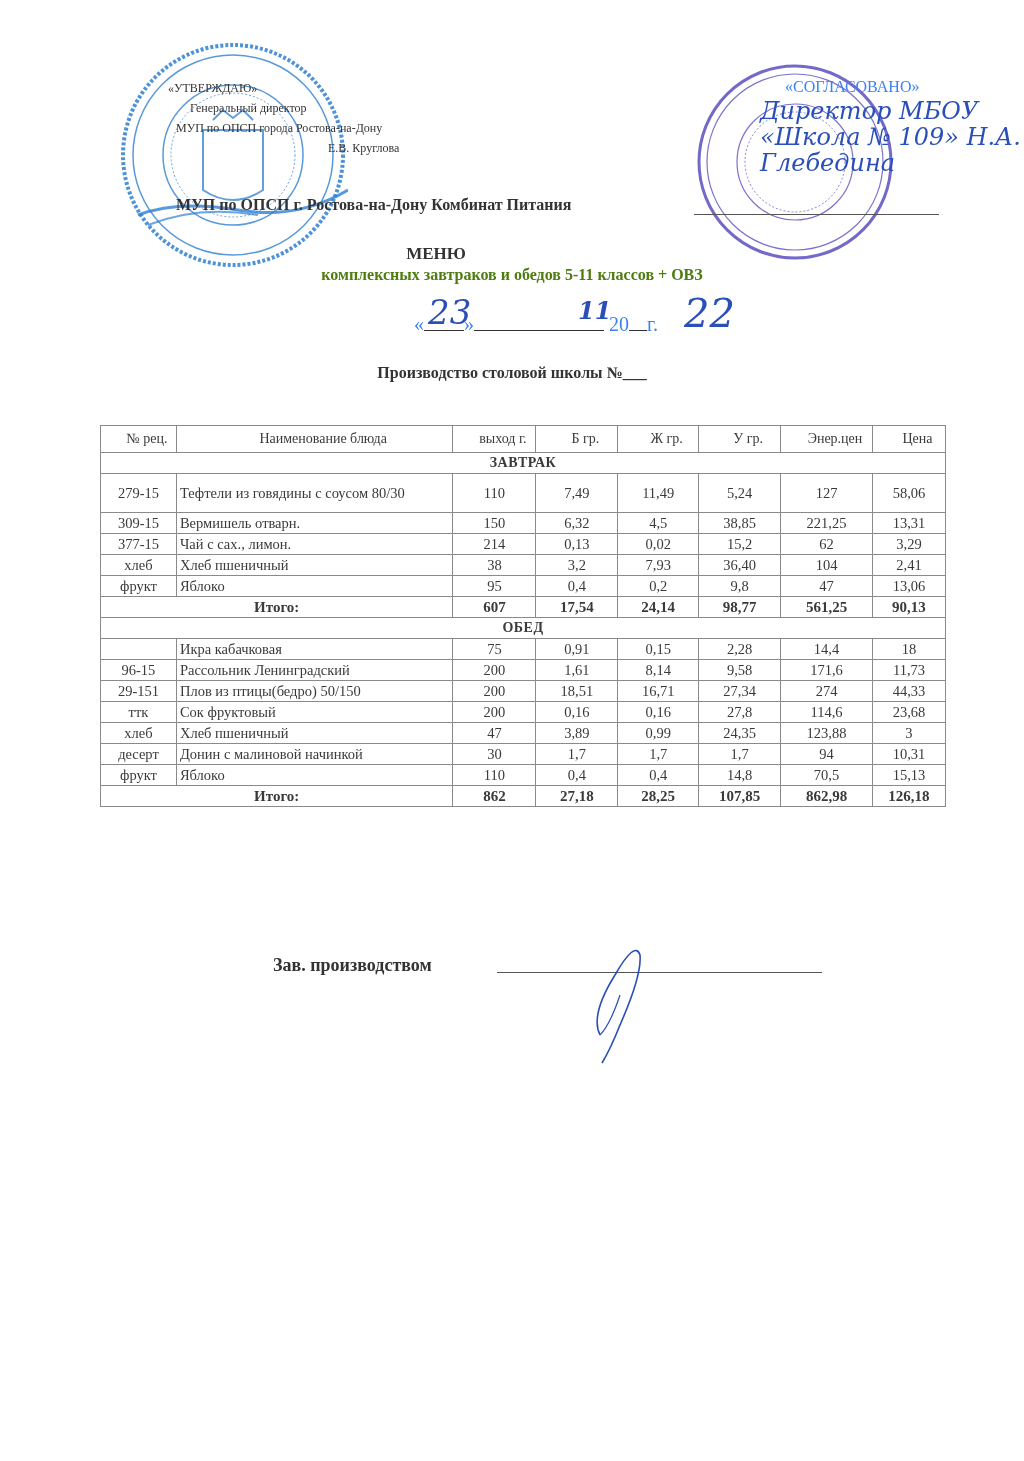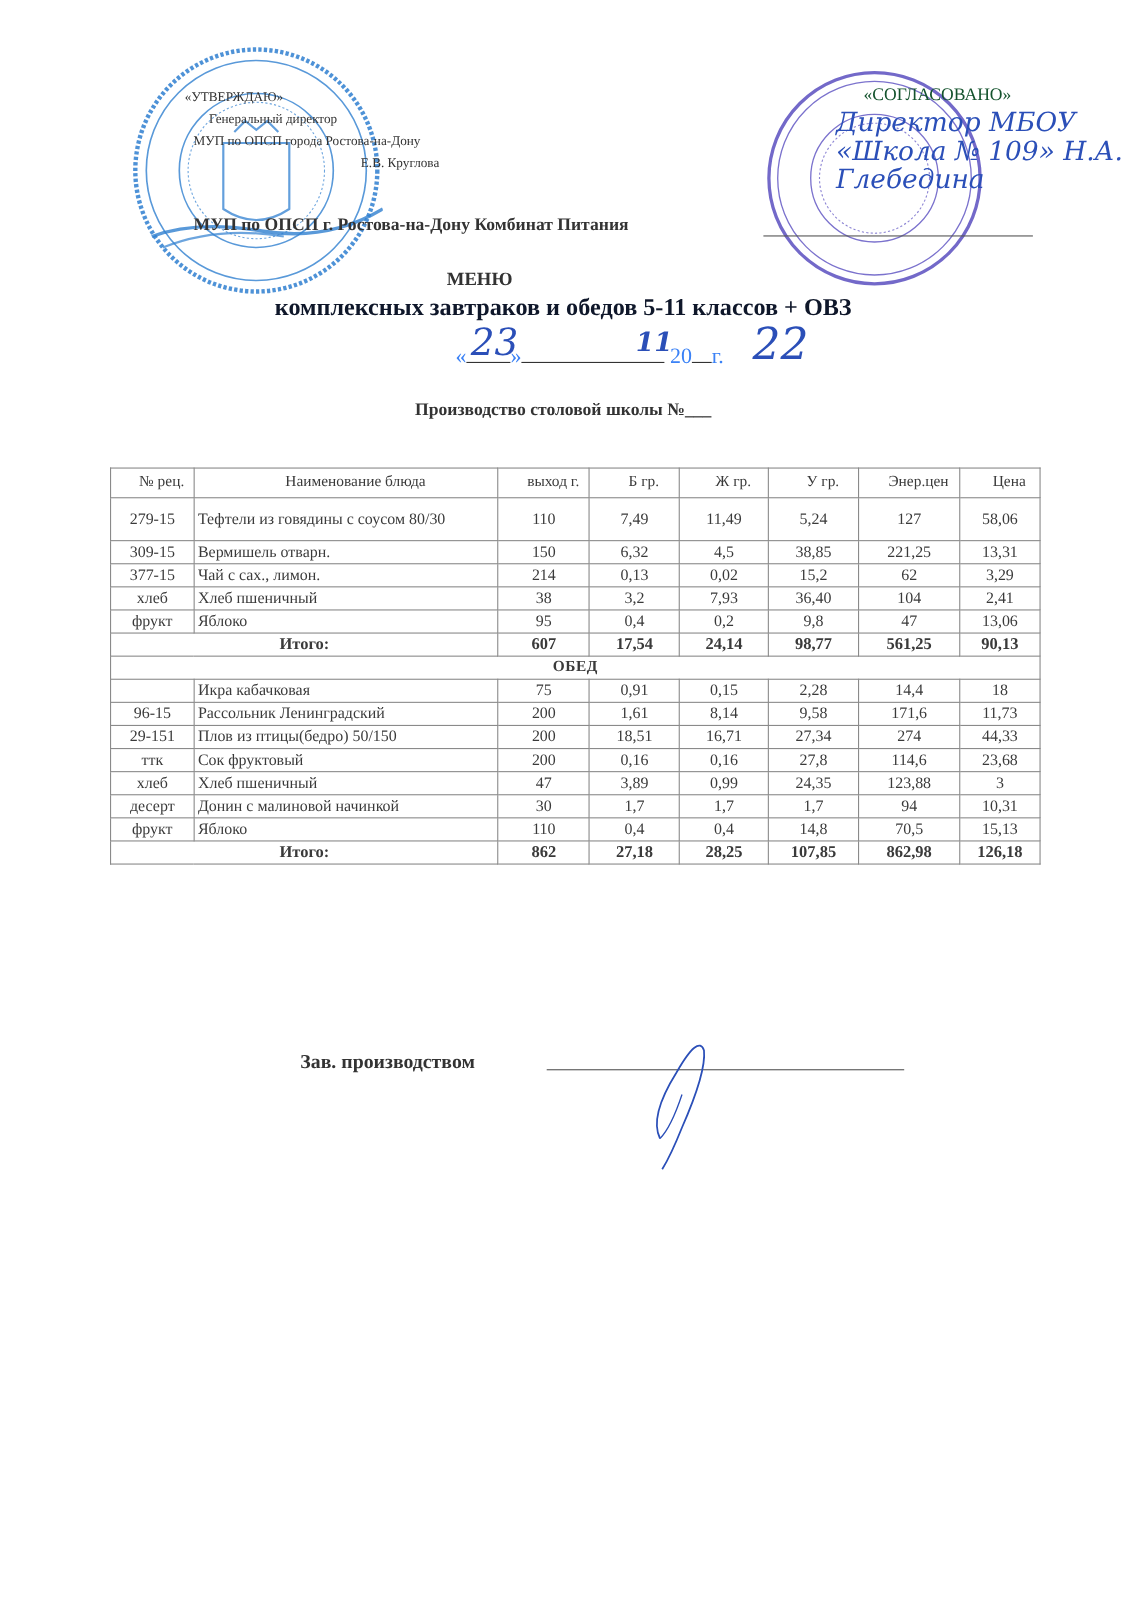--- a/index.html
+++ b/index.html
@@ -7,25 +7,25 @@
     width: 1024px; height: 1461px; background: #ffffff; position: relative; overflow: hidden;
     font-family: "Liberation Serif", "DejaVu Serif", serif; color: #2a2a2a;
   }
   .abs { position: absolute; }
   .approve { left: 168px; top: 78px; font-size: 12px; line-height: 20px; color: #333; }
   .approve div { white-space: nowrap; }
   .approve .l1 { margin-left: 0; }
   .approve .l2 { margin-left: 22px; }
   .approve .l3 { margin-left: 8px; }
   .approve .l4 { margin-left: 160px; }
-  .agree { left: 785px; top: 78px; font-size: 16px; color: #14532d; white-space: nowrap; }
+  .agree { left: 785px; top: 78px; font-size: 16px; color: #3b82f6; white-space: nowrap; }
   .org-line { left: 176px; top: 196px; font-size: 16px; font-weight: bold; color: #333; white-space: nowrap; }
   .org-underline { left: 694px; top: 214px; width: 245px; border-top: 1px solid #555; }
   .title { left: 0; width: 872px; top: 244px; text-align: center; font-size: 17px; font-weight: bold; color: #333; }
-  .subtitle { left: 0; width: 1024px; top: 266px; text-align: center; font-size: 22px; font-weight: bold; color: #0f172a; }
+  .subtitle { left: 0; width: 1024px; top: 266px; text-align: center; font-size: 16px; font-weight: bold; color: #4d7c0f; }
   .date-line { left: 414px; top: 313px; font-size: 20px; color: #3b82f6; white-space: nowrap; }
   .date-line .blank { display: inline-block; border-bottom: 1px solid #333; height: 14px; vertical-align: baseline; }
   .prod { left: 0; width: 1024px; top: 364px; text-align: center; font-size: 16px; font-weight: bold; color: #333; }
   .hand { font-family: "DejaVu Serif", serif; font-style: italic; color: #2b4fb8; }
   .hand-day { left: 428px; top: 292px; font-size: 34px; }
   .hand-month { left: 578px; top: 296px; font-size: 24px; font-weight: bold; }
   .hand-year { left: 684px; top: 290px; font-size: 40px; }
 
   table.menu {
     position: absolute; left: 100px; top: 425px; width: 846px;
@@ -112,20 +112,23 @@
       <th>Наименование блюда</th>
       <th>выход г.</th>
       <th>Б гр.</th>
       <th>Ж гр.</th>
       <th>У гр.</th>
       <th>Энер.цен</th>
       <th>Цена</th>
     </tr>
   </thead>
   <tbody id="menu-body">
+      <tr class="section">
+        <td colspan="8">ЗАВТРАК</td>
+      </tr>
       <tr class="tall">
         <td>279-15</td>
         <td class="name">Тефтели из говядины с соусом 80/30</td>
         <td>110</td>
         <td>7,49</td>
         <td>11,49</td>
         <td>5,24</td>
         <td>127</td>
         <td>58,06</td>
       </tr>

